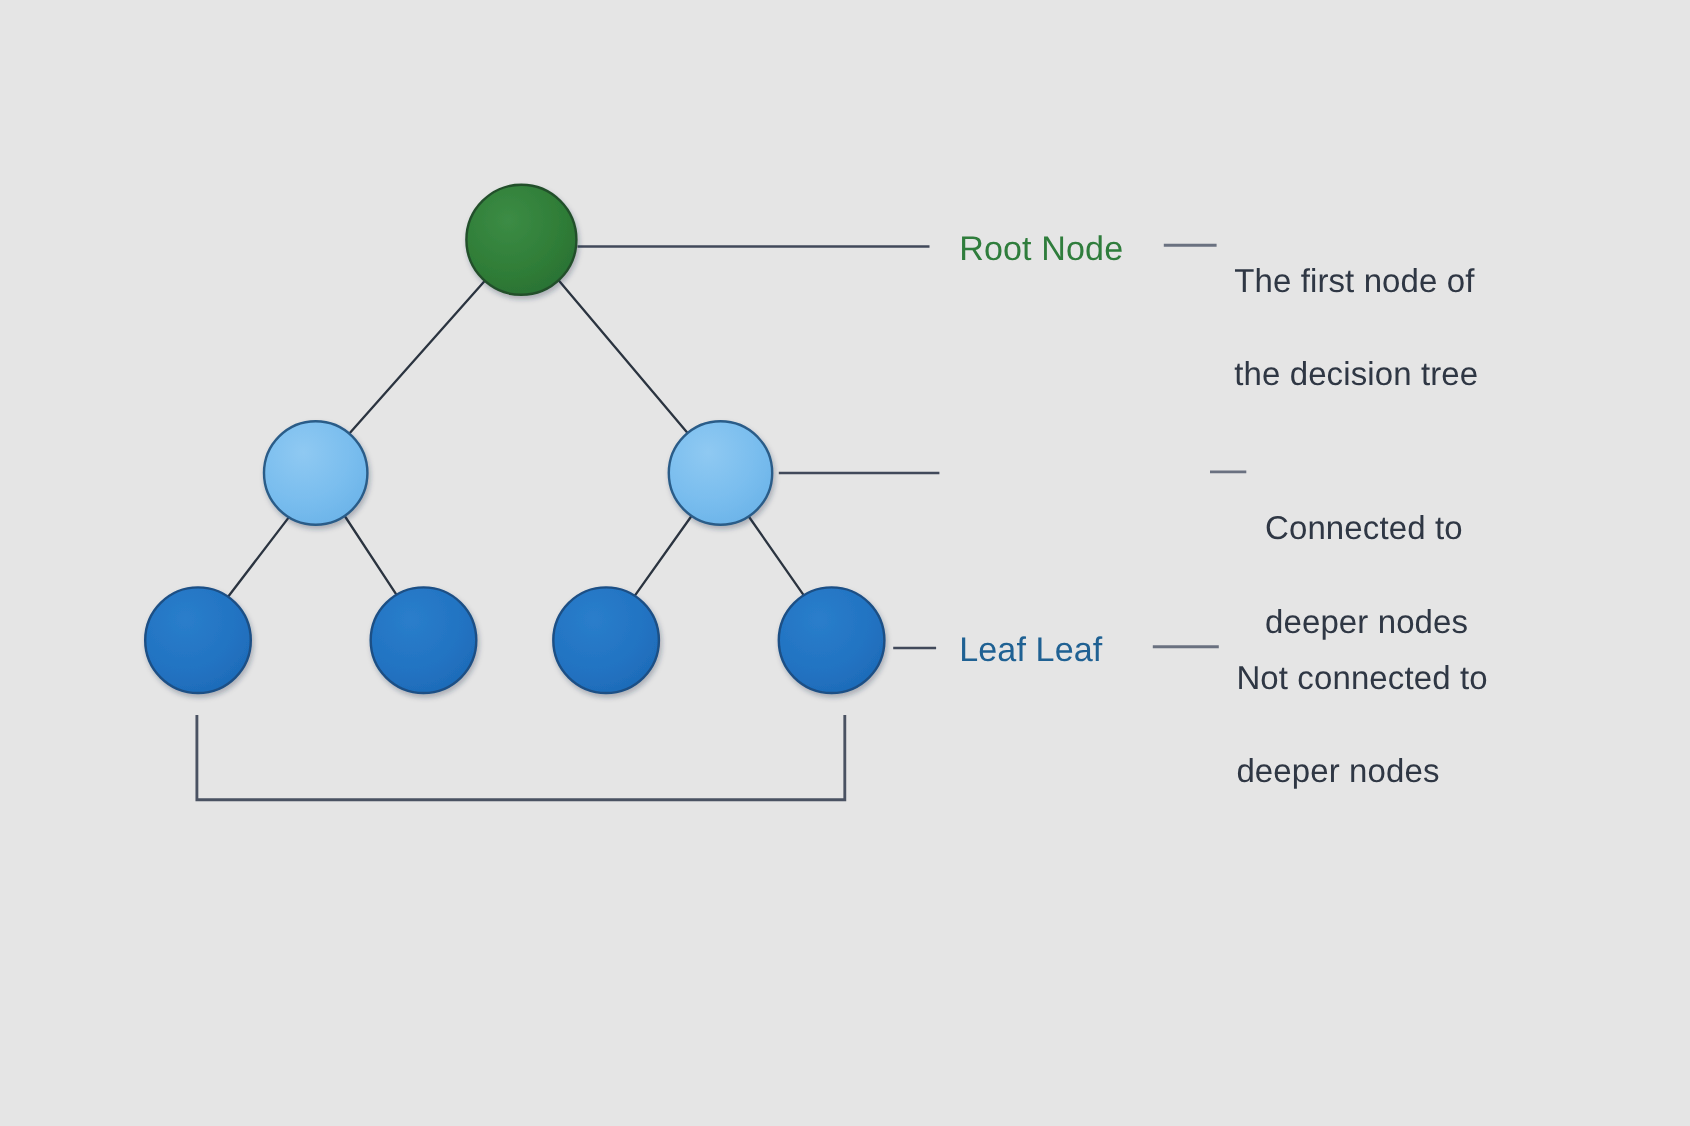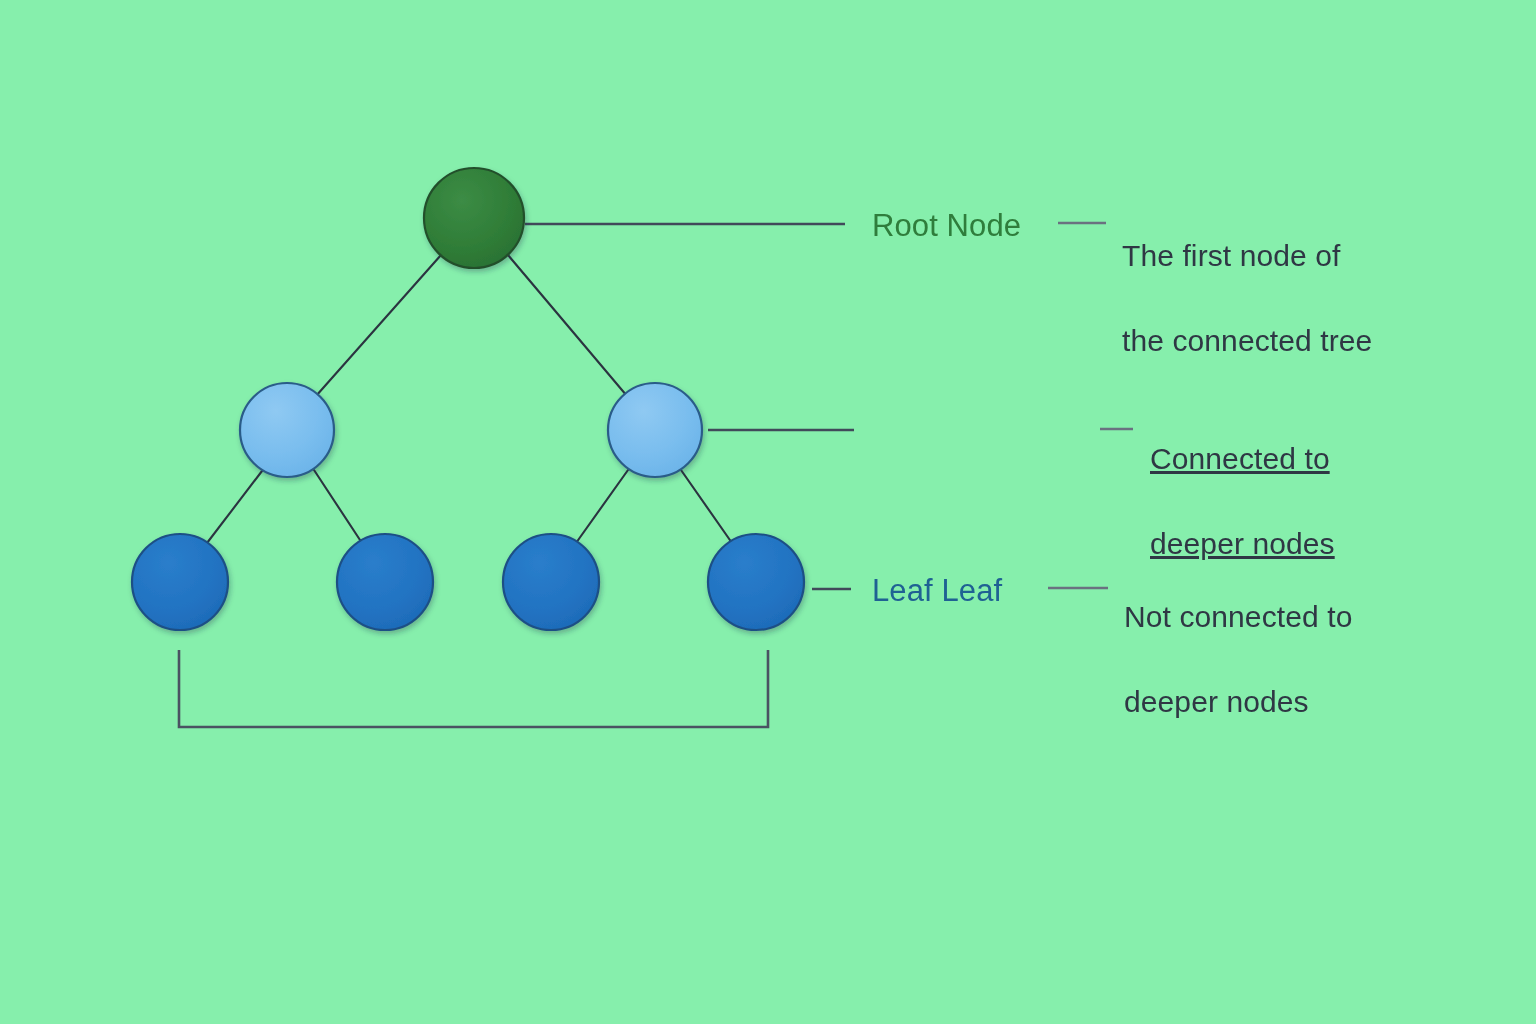--- a/index.html
+++ b/index.html
@@ -11,21 +11,21 @@
     width: 1536px;
     height: 1024px;
     overflow: hidden;
     font-family: "Liberation Sans", sans-serif;
     -webkit-font-smoothing: antialiased;
   }
   #canvas {
     position: relative;
     width: 1536px;
     height: 1024px;
-    background: #86efac;
+    background: #e5e5e5;
   }
   #diagram-svg {
     position: absolute;
     inset: 0;
     width: 1536px;
     height: 1024px;
   }
   .lbl {
     position: absolute;
     white-space: nowrap;
@@ -114,24 +114,24 @@
     </g>
   </svg>
 
   <div class="lbl legend-term" style="left:872px; top:208px; color:#2f7d3c;">Root Node</div>
 
 
   <div class="lbl legend-term" style="left:872px; top:573px; color:#1f6193;">Leaf Leaf</div>
 
   <div class="legend-desc" style="left:1122px; top:191px;">
     <span>The first node of</span>
-    <span>the connected tree</span>
+    <span>the decision tree</span>
   </div>
 
-  <div class="legend-desc" style="left:1150px; top:394px;text-decoration:underline;">
+  <div class="legend-desc" style="left:1150px; top:416px;">
     <span>Connected to</span>
     <span>deeper nodes</span>
   </div>
 
   <div class="legend-desc" style="left:1124px; top:552px;">
     <span>Not connected to</span>
     <span>deeper nodes</span>
   </div>
 
 </div>

